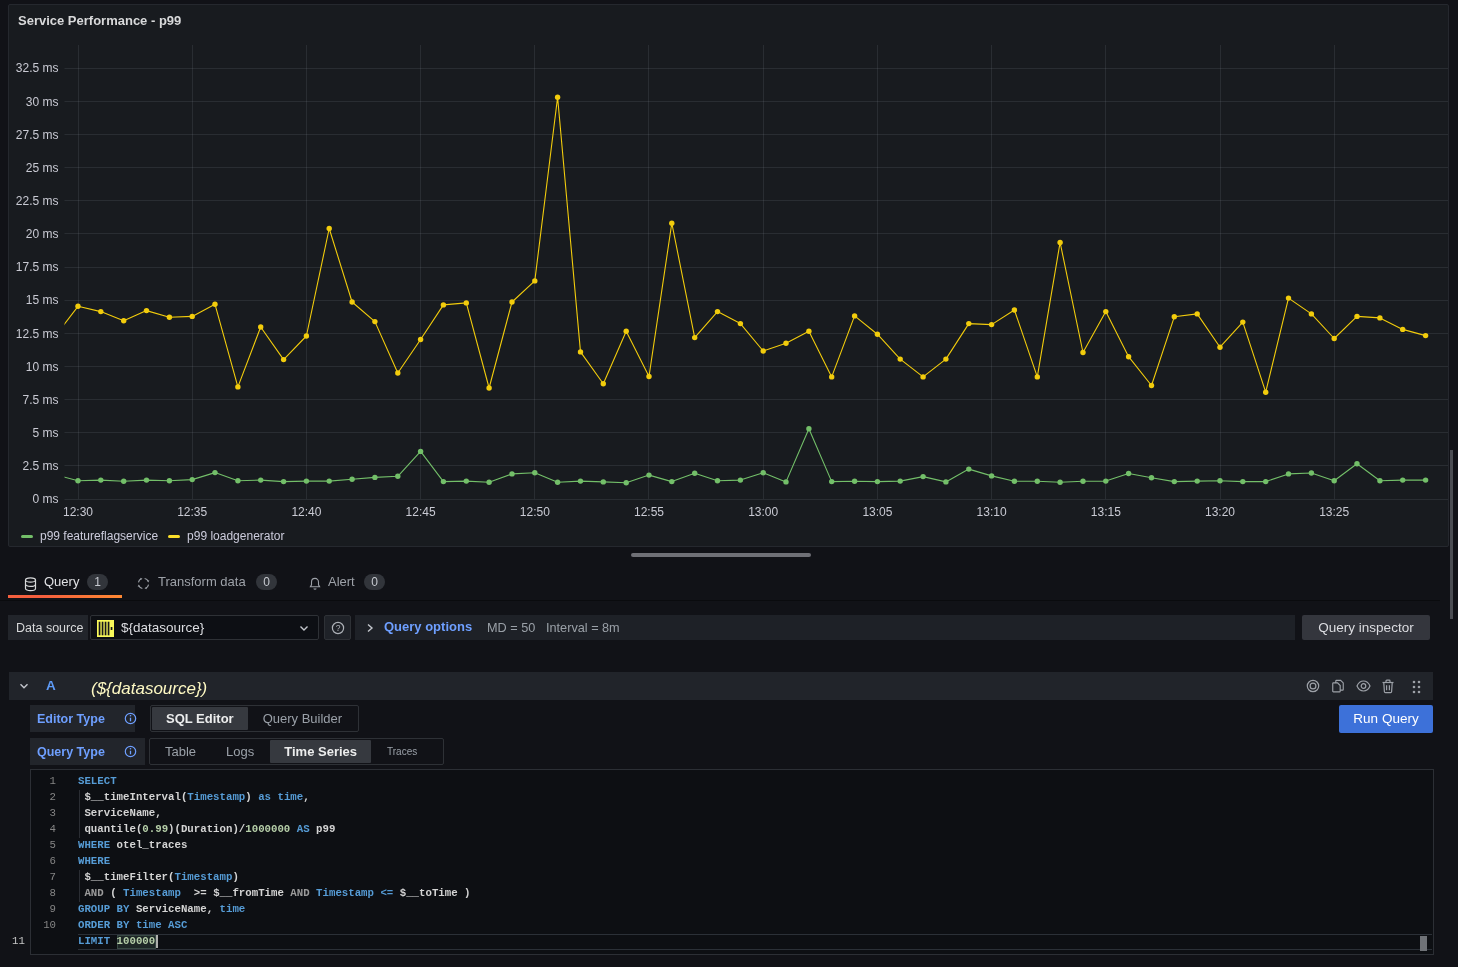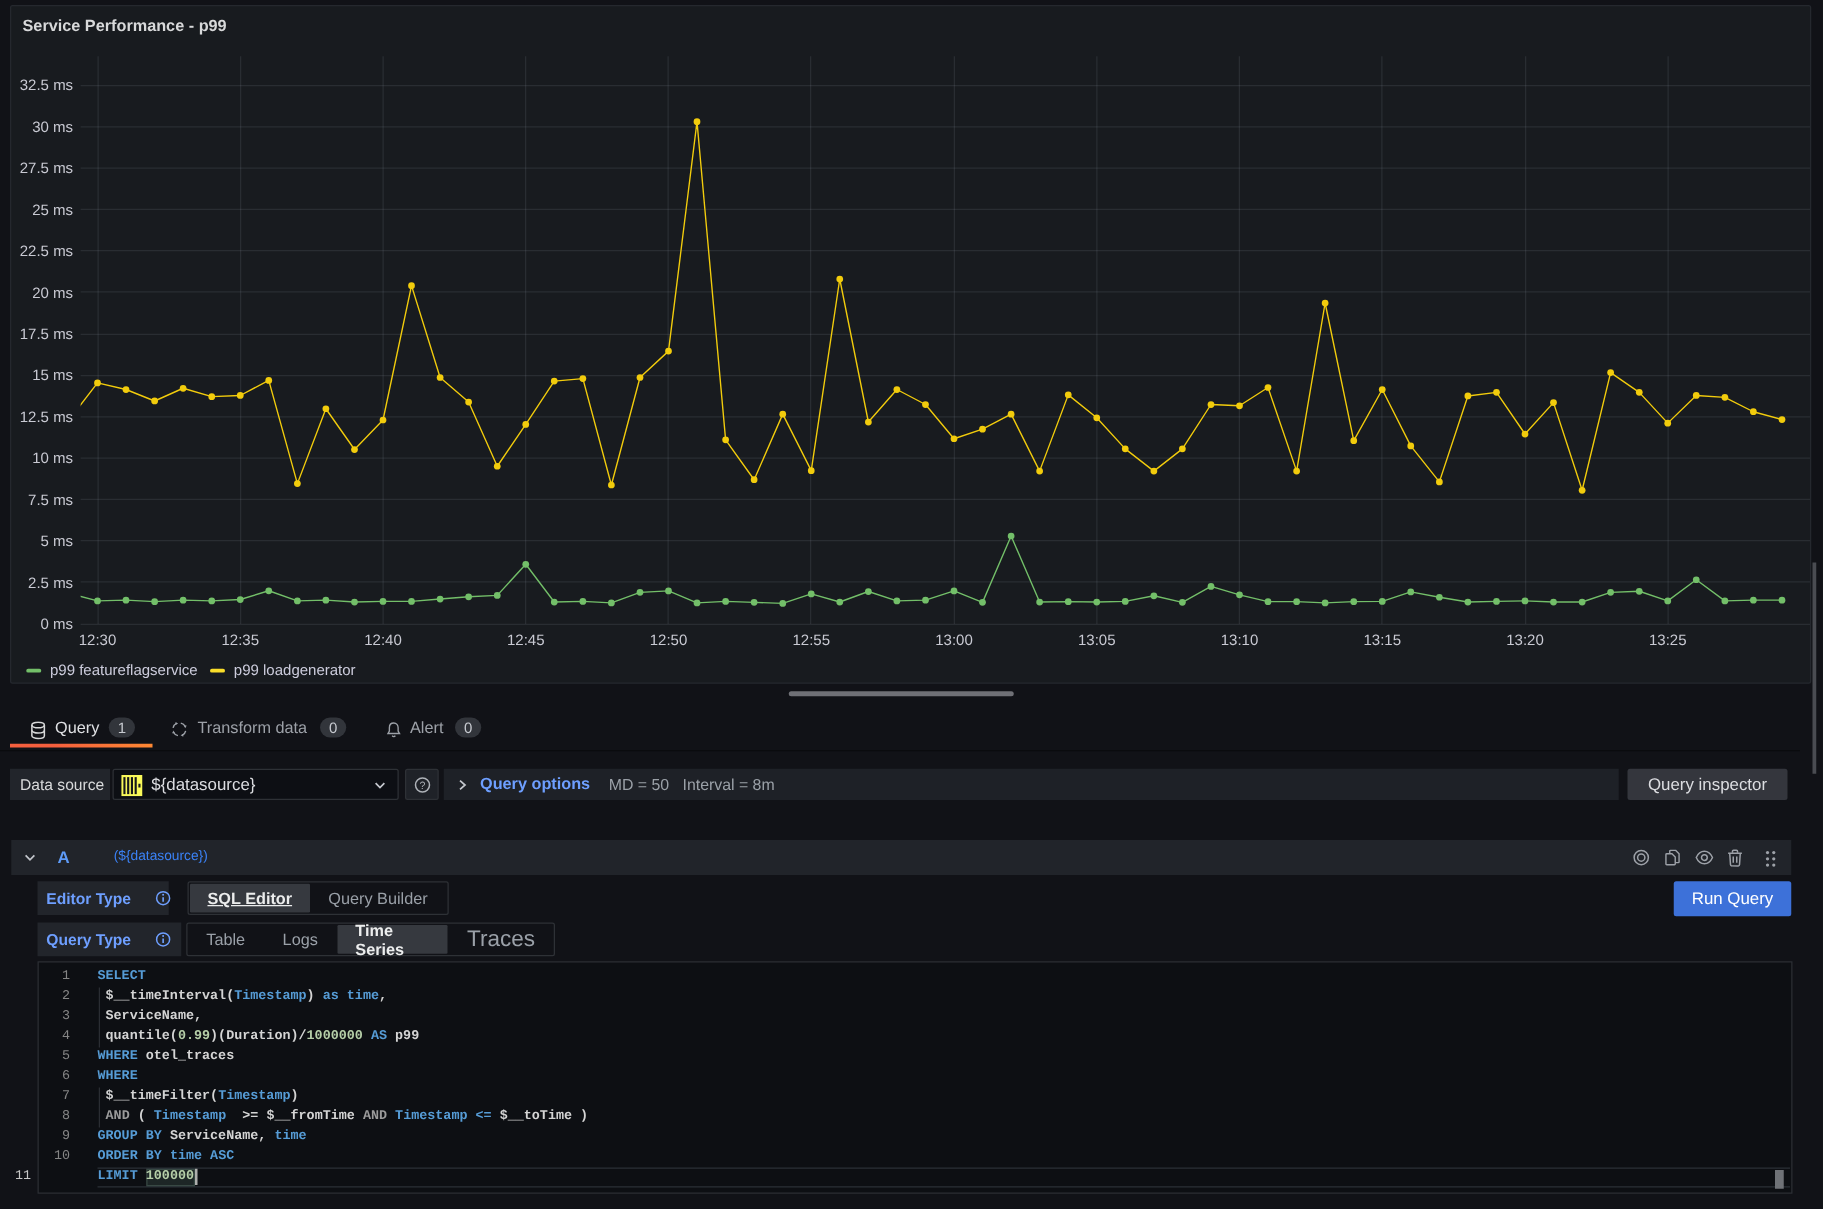--- a/index.html
+++ b/index.html
@@ -288,21 +288,21 @@
   <div class="abs" style="left:132px;top:5.5px;font-size:12.7px;color:#9aa0a7;">MD = 50</div>
   <div class="abs" style="left:191px;top:5.5px;font-size:12.7px;color:#9aa0a7;">Interval = 8m</div>
 </div>
 <div class="abs" style="left:1302px;top:615px;width:128px;height:25px;background:#34363d;border-radius:2px;color:#dcdde1;font-size:13.5px;font-weight:500;text-align:center;line-height:25px;">Query inspector</div>
 
 <div class="abs" style="left:9px;top:672px;width:1424px;height:28px;background:#21242a;">
   <svg class="abs" style="left:10px;top:11px" width="10" height="7" viewBox="0 0 10 7">
     <polyline points="1.5,1.3 5,4.8 8.5,1.3" fill="none" stroke="#c3c6cc" stroke-width="1.4"></polyline>
   </svg>
   <div class="abs" style="left:37px;top:6px;font-size:13.5px;font-weight:700;color:#5e9bf7;">A</div>
-  <div class="abs" style="left:82px;top:6.5px;font-size:11px;color:#3b82f6;">(${datasource})</div>
+  <div class="abs" style="left:82px;top:6.5px;font-size:17px;font-style:italic;color:#fef9c3;">(${datasource})</div>
 
   <svg class="abs" style="left:1297px;top:7px" width="14" height="14" viewBox="0 0 14 14">
     <circle cx="7" cy="7" r="5.7" fill="none" stroke="#9da1a8" stroke-width="1.2"></circle>
     <circle cx="7" cy="7" r="2.9" fill="none" stroke="#9da1a8" stroke-width="1.2"></circle>
   </svg>
   <svg class="abs" style="left:1322px;top:7px" width="14" height="14" viewBox="0 0 16 16">
     <g fill="none" stroke="#9da1a8" stroke-width="1.3">
       <path d="M5.5 4.5 V2.2 a0.7 0.7 0 0 1 0.7-0.7 H11 l3 3 V12 a0.7 0.7 0 0 1-0.7 0.7 H10.5"></path>
       <path d="M2 5.2 a0.7 0.7 0 0 1 0.7-0.7 H7.5 l3 3 V14 a0.7 0.7 0 0 1-0.7 0.7 H2.7 a0.7 0.7 0 0 1-0.7-0.7 Z"></path>
     </g>
@@ -333,36 +333,36 @@
 </div>
 
 <div class="abs lbl" style="left:30px;top:705px;width:105px;height:27px;padding-left:7px;">Editor Type
   <svg style="position:absolute;left:94px;top:7px" width="13" height="13" viewBox="0 0 13 13">
     <circle cx="6.5" cy="6.5" r="5.2" fill="none" stroke="#6e9fff" stroke-width="1.2"></circle>
     <line x1="6.5" y1="5.7" x2="6.5" y2="9.3" stroke="#6e9fff" stroke-width="1.3"></line>
     <circle cx="6.5" cy="3.8" r="0.8" fill="#6e9fff"></circle>
   </svg>
 </div>
 <div class="abs" style="left:150px;top:705px;width:209px;height:27px;border:1px solid #2e3136;border-radius:2px;display:flex;">
-  <div style="margin:1px;padding:0 14px;background:#36393f;border-radius:1px;color:#eceded;font-size:13px;font-weight:700;display:flex;align-items:center;text-decoration:underline;">SQL Editor</div>
+  <div style="margin:1px;padding:0 14px;background:#36393f;border-radius:1px;color:#eceded;font-size:13px;font-weight:700;display:flex;align-items:center;">SQL Editor</div>
   <div style="margin:1px 0;padding:0 14px;color:#9aa0a8;font-size:13px;display:flex;align-items:center;">Query Builder</div>
 </div>
 
 <div class="abs lbl" style="left:30px;top:738px;width:115px;height:27px;padding-left:7px;">Query Type
   <svg style="position:absolute;left:94px;top:7px" width="13" height="13" viewBox="0 0 13 13">
     <circle cx="6.5" cy="6.5" r="5.2" fill="none" stroke="#6e9fff" stroke-width="1.2"></circle>
     <line x1="6.5" y1="5.7" x2="6.5" y2="9.3" stroke="#6e9fff" stroke-width="1.3"></line>
     <circle cx="6.5" cy="3.8" r="0.8" fill="#6e9fff"></circle>
   </svg>
 </div>
 <div class="abs" style="left:149px;top:738px;width:295px;height:27px;border:1px solid #2e3136;border-radius:2px;display:flex;">
   <div style="margin:1px 0;padding:0 15px;color:#9aa0a8;font-size:13px;display:flex;align-items:center;">Table</div>
   <div style="margin:1px 0;padding:0 15px;color:#9aa0a8;font-size:13px;display:flex;align-items:center;">Logs</div>
   <div style="margin:1px;padding:0 14px;background:#36393f;border-radius:1px;color:#eceded;font-size:13px;font-weight:700;display:flex;align-items:center;">Time Series</div>
-  <div style="margin:1px 0;padding:0 15px;color:#9aa0a8;font-size:18px;display:flex;align-items:center;">Traces</div>
+  <div style="margin:1px 0;padding:0 15px;color:#9aa0a8;font-size:10px;display:flex;align-items:center;">Traces</div>
 </div>
 
 <div class="abs" style="left:1339px;top:705px;width:94px;height:28px;background:#3d71d9;border-radius:2px;color:#ffffff;font-size:13.5px;font-weight:500;text-align:center;line-height:28px;">Run Query</div>
 
 <div class="abs" style="left:30px;top:769px;width:1404px;height:186px;background:#0d0f13;border:1px solid #2c2f35;
   font-family:'Liberation Mono', monospace;font-size:10.72px;line-height:16px;white-space:pre;">
   
   <div class="abs" style="left:47.5px;top:20px;width:1px;height:48px;background:#2a2d33;"></div>
   <div class="abs" style="left:47.5px;top:100px;width:1px;height:32px;background:#2a2d33;"></div>
   

